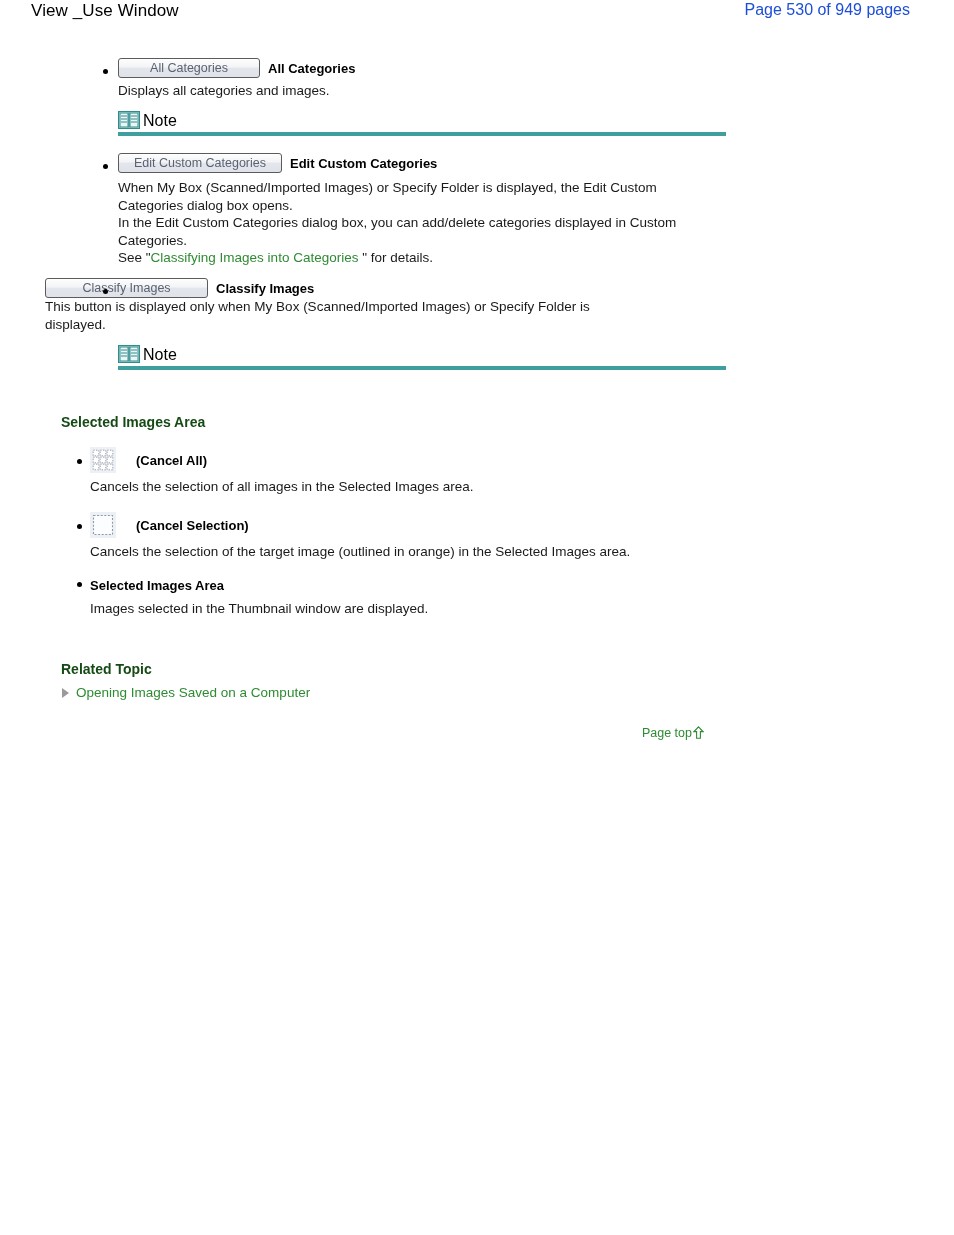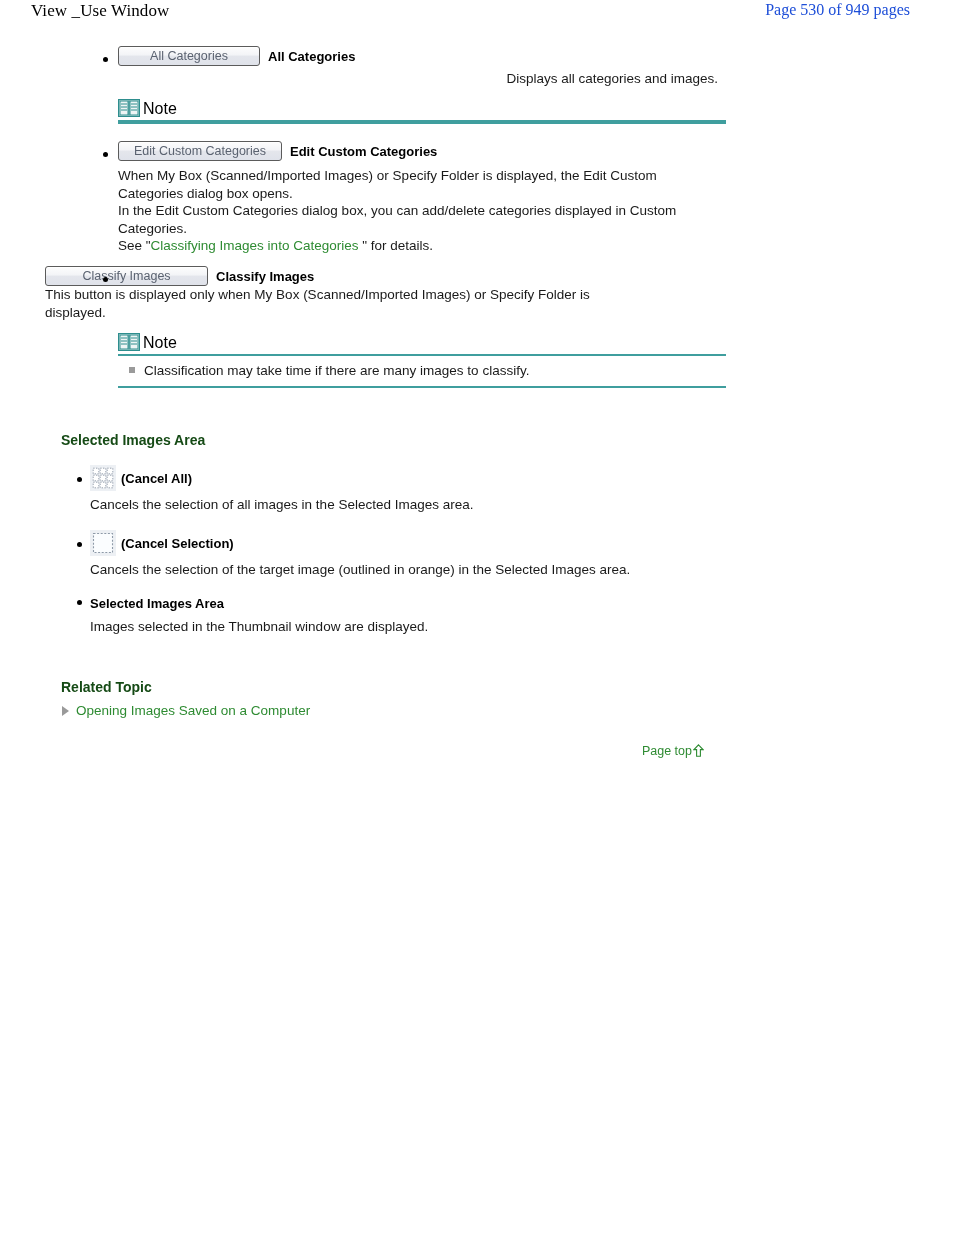--- a/index.html
+++ b/index.html
@@ -14,21 +14,20 @@
     color: #000000;
     position: relative;
     overflow: hidden;
   }
 
   
   .page-header {
     position: relative;
     height: 34px;
     padding: 4px 44px 0 22px;
-    font-family: Liberation Serif, serif;
   }
   .page-header .hdr-title {
     position: absolute;
     left: 31px;
     top: 1px;
     font-size: 17px;
     letter-spacing: 0.1px;
     color: #000;
     white-space: nowrap;
   }
@@ -173,21 +172,21 @@
     left: 77px;
     top: 12px;
     width: 5px;
     height: 5px;
     background: #000;
     border-radius: 50%;
   }
   .icon-row {
     display: flex;
     align-items: center;
-    gap: 5px;
+    gap: 20px;
   }
   .mini-icon {
     display: block;
     width: 26px;
     height: 26px;
     background: #edf0f4;
   }
   .icon-label {
     font-size: 13px;
     font-weight: bold;
@@ -264,21 +263,21 @@
 </head>
 <body>
 
 <div class="page-header">
   <div class="hdr-title">View _Use Window</div>
   <div class="hdr-pageinfo">Page 530 of 949 pages</div>
 </div>
 
 <div class="content">
 
-  <div class="btn-item" style="margin-top:8px;text-align:right;">
+  <div class="btn-item" style="margin-top:20px;">
     <span class="disc"></span>
     <div class="btn-row">
       <span class="ui-button w-all">All Categories</span>
       <span class="btn-label">All Categories</span>
     </div>
     <p class="body-text">Displays all categories and images.</p>
   </div>
 
   <div class="note-block">
     <div class="note-head">
@@ -336,24 +335,20 @@
           <line x1="3" y1="11" x2="9" y2="11" stroke="#2e8e8e" stroke-width="1"></line>
           <line x1="13" y1="5" x2="19" y2="5" stroke="#2e8e8e" stroke-width="1"></line>
           <line x1="13" y1="8" x2="19" y2="8" stroke="#2e8e8e" stroke-width="1"></line>
           <line x1="13" y1="11" x2="19" y2="11" stroke="#2e8e8e" stroke-width="1"></line>
           <line x1="11" y1="1.5" x2="11" y2="16.5" stroke="#2e8e8e" stroke-width="1.4"></line>
         </svg>
       </span>
       <span class="note-title">Note</span>
     </div>
     <hr class="note-rule">
-    <div class="note-body">
-      <span class="sq"></span>
-      <span class="note-text">Classification may take time if there are many images to classify.</span>
-    </div>
     <hr class="note-rule">
   </div>
 
   <h2 class="section-heading" style="margin-top:44px;">Selected Images Area</h2>
 
   <div class="icon-item" style="margin-top:17px;">
     <span class="disc"></span>
     <div class="icon-row">
       <span>
         <svg class="mini-icon" viewBox="0 0 26 26" xmlns="http://www.w3.org/2000/svg">

